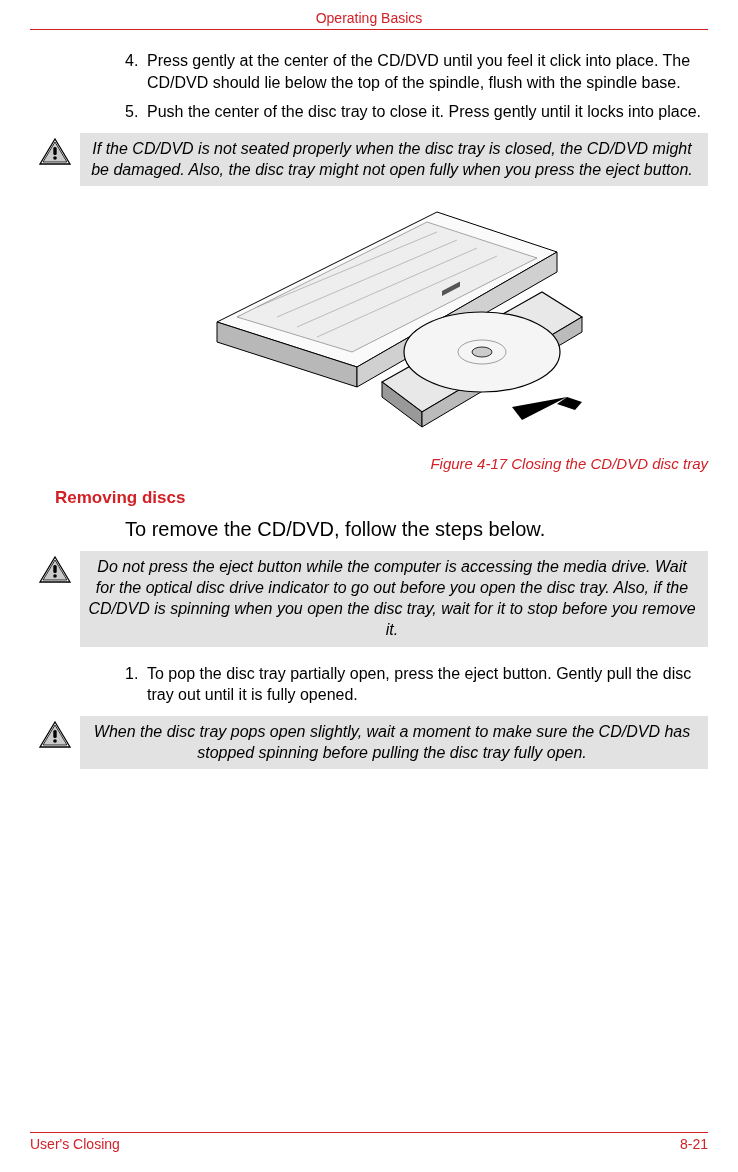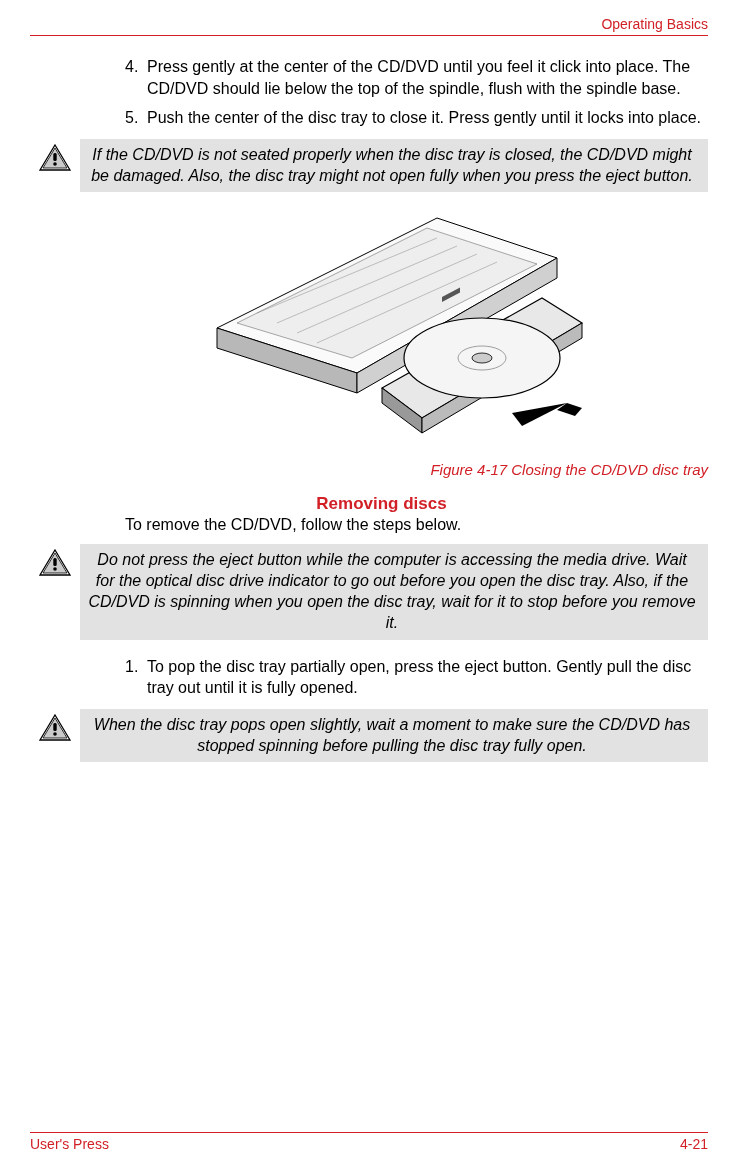--- a/index.html
+++ b/index.html
@@ -9,22 +9,22 @@
     }
     body {
       font-family: Arial, Helvetica, sans-serif;
       width: 738px;
       height: 1172px;
       background: #ffffff;
       position: relative;
       padding: 0 30px;
     }
     .header {
-      text-align: right;
-      padding-top: 16px;
+      text-align: center;
+      padding-top: 10px;
     }
     .header-text {
       color: #d22027;
       font-size: 14px;
       font-weight: normal;
     }
     .header-rule {
       border: none;
       border-top: 1.5px solid #d22027;
       margin-top: 3px;
@@ -83,26 +83,25 @@
       font-style: italic;
       font-size: 15px;
       margin-bottom: 16px;
       margin-left: -40px;
     }
     .section-heading {
       color: #d22027;
       font-weight: bold;
       font-size: 17px;
       margin-left: -70px;
-      margin-bottom: 2px;
+      margin-bottom: 10px;
       margin-top: 6px;
-      text-align: center;
     }
     .body-text {
-      font-size: 16px;
+      font-size: 20px;
       margin-bottom: 6px;
     }
     .footer {
       position: absolute;
       bottom: 20px;
       left: 30px;
       right: 30px;
     }
     .footer-rule {
       border: none;
@@ -213,16 +212,16 @@
       </svg>
     </div>
     <div class="caution-text">When the disc tray pops open slightly, wait a moment to make sure the CD/DVD has stopped spinning before pulling the disc tray fully open.</div>
   </div>
 
 </div>
 
 <div class="footer">
   <hr class="footer-rule">
   <div class="footer-text">
-    <span>User's Press</span>
-    <span>4-21</span>
+    <span>User's Closing</span>
+    <span>8-21</span>
   </div>
 </div>
 
 </body></html>

